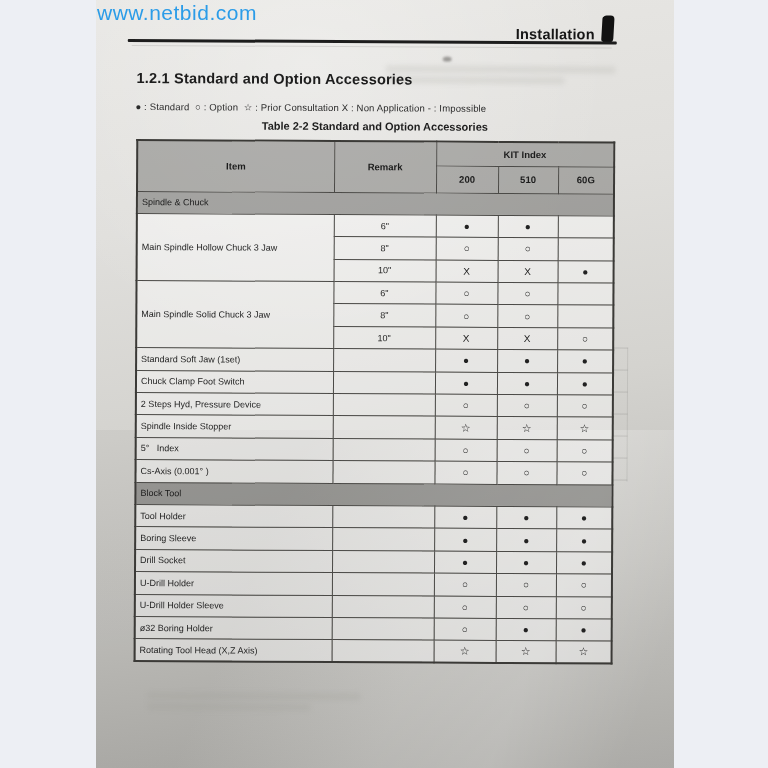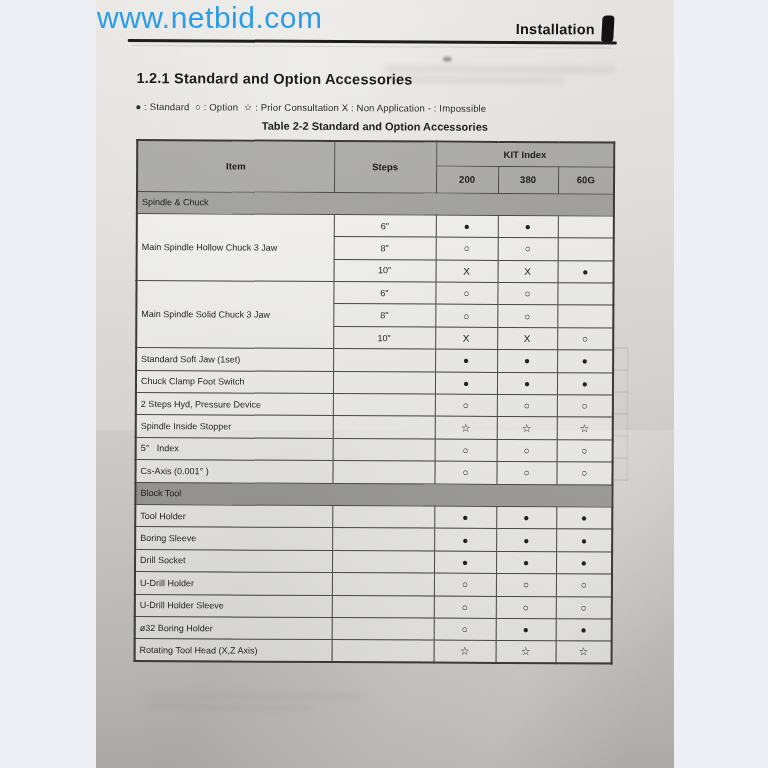--- a/index.html
+++ b/index.html
@@ -23,23 +23,23 @@
     content:"";position:absolute;left:0;top:430px;width:578px;height:338px;
     background:linear-gradient(112deg,rgba(0,0,0,0.04) 30%,rgba(255,255,255,0.14) 58%,rgba(255,255,255,0.20) 74%,rgba(255,255,255,0.05) 92%);
   }
   .content{
     position:absolute;left:0;top:0;width:578px;height:768px;
     transform:rotate(0.3deg);transform-origin:40px 0px;z-index:2;
   }
   
   .wm{
     position:absolute;left:1px;top:1px;z-index:5;
-    font-size:30px;letter-spacing:0.5px;color:#2b9ce8;font-weight:400;
-  }
-  .inst-row{position:absolute;left:420px;top:13px;display:flex;align-items:center;gap:8px;}
+    font-size:21px;letter-spacing:0.5px;color:#2b9ce8;font-weight:400;
+  }
+  .inst-row{position:absolute;left:420px;top:13px;display:flex;align-items:flex-end;gap:8px;}
   .inst-title{font-size:14.5px;font-weight:700;color:#161616;letter-spacing:0.2px;}
   .tab-icon{
     display:inline-block;width:11px;height:27px;background:#121212;
     border-radius:3px 4px 4px 3px;transform:skewX(-3deg);
     box-shadow:-2px 0 0 -1px #121212;
   }
   .rule{position:absolute;left:32px;top:39px;width:489px;height:3px;background:#1d1d1d;border-radius:1px;}
   .rule2{position:absolute;left:36px;top:45px;width:480px;height:1px;background:rgba(0,0,0,0.10);}
   .smudge{position:absolute;left:347px;top:55px;width:9px;height:5px;background:rgba(90,88,84,0.55);filter:blur(1px);border-radius:50%;}
   .h1{position:absolute;left:41px;top:70px;font-size:14.5px;font-weight:700;color:#1d1d1d;letter-spacing:0.2px;}
@@ -109,26 +109,26 @@
       <colgroup>
         <col style="width:197px">
           <col style="width:102px">
         <col style="width:62px">
           <col style="width:60px">
           <col style="width:56px">
       </colgroup>
       <thead>
         <tr>
           <th rowspan="2">Item</th>
-          <th rowspan="2">Steps</th>
+          <th rowspan="2">Remark</th>
           <th colspan="3">KIT Index</th>
         </tr>
         <tr>
           <th>200</th>
-          <th>380</th>
+          <th>510</th>
           <th>60G</th>
         </tr>
       </thead>
       <tbody id="tbody">
           <tr>
             <td colspan="5" class="section">Spindle &amp; Chuck</td>
           </tr>
           <tr>
             <td class="item" rowspan="3">Main Spindle Hollow Chuck 3 Jaw</td>
             <td class="remark">6"</td>

